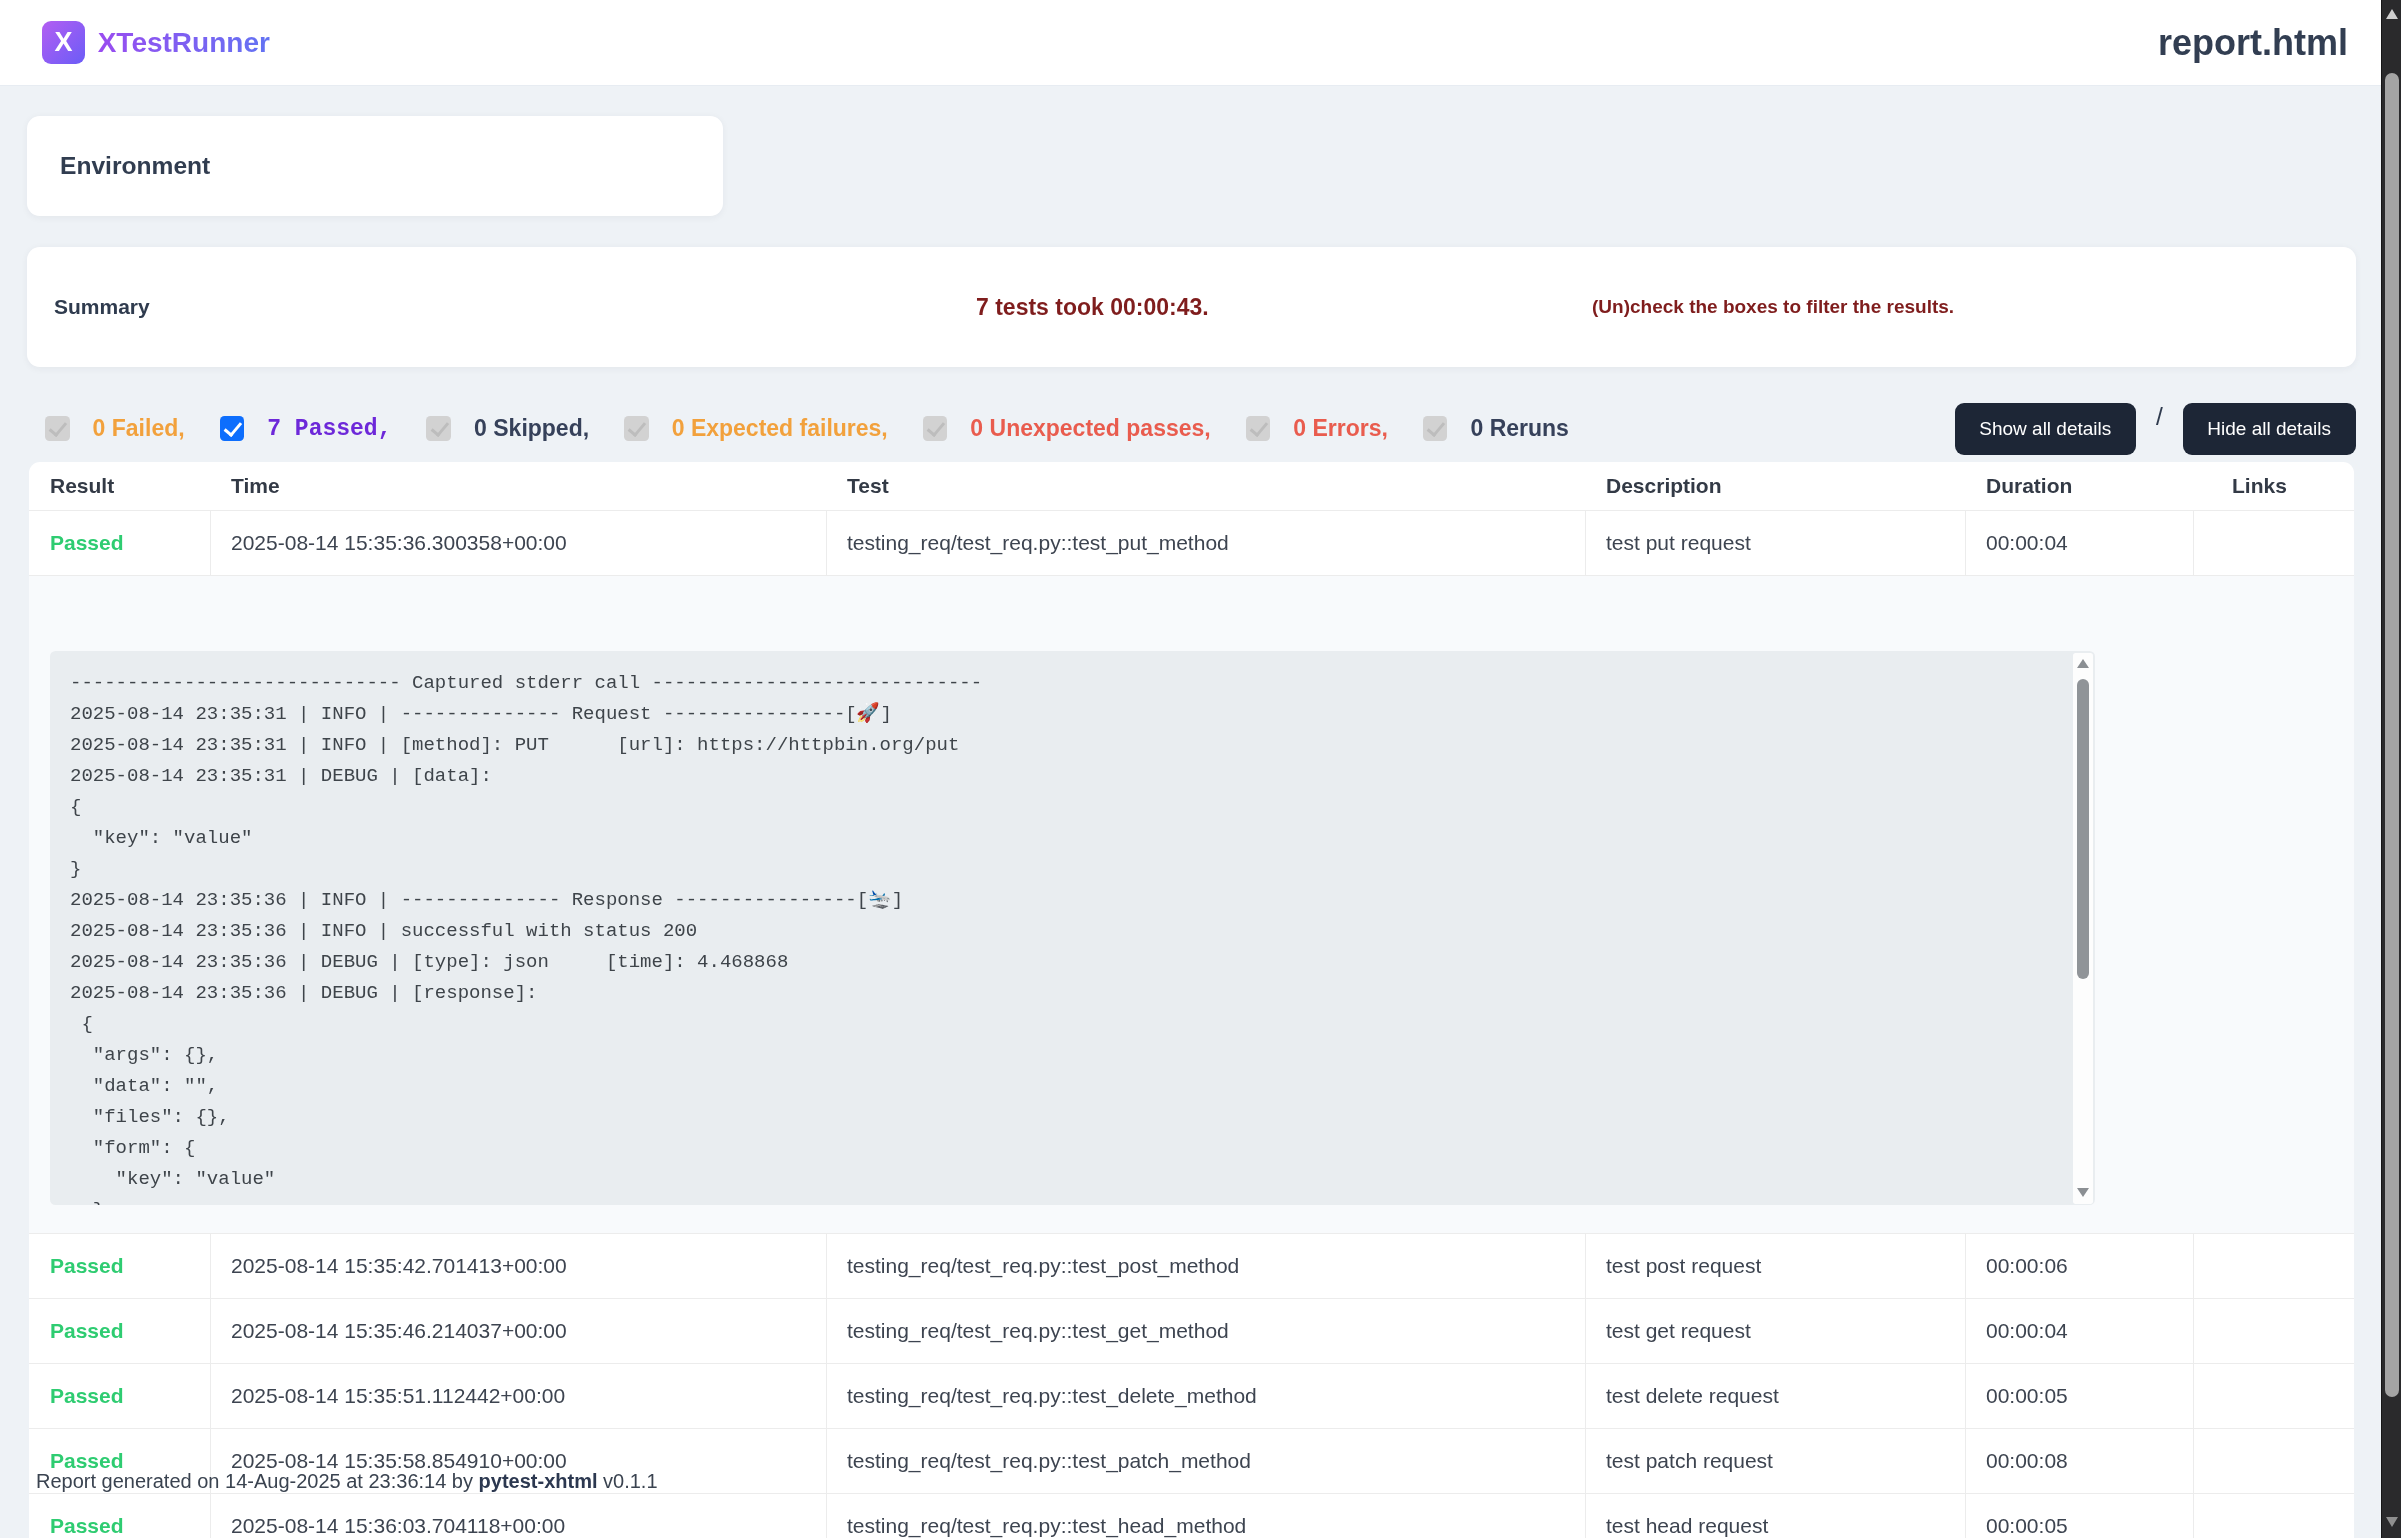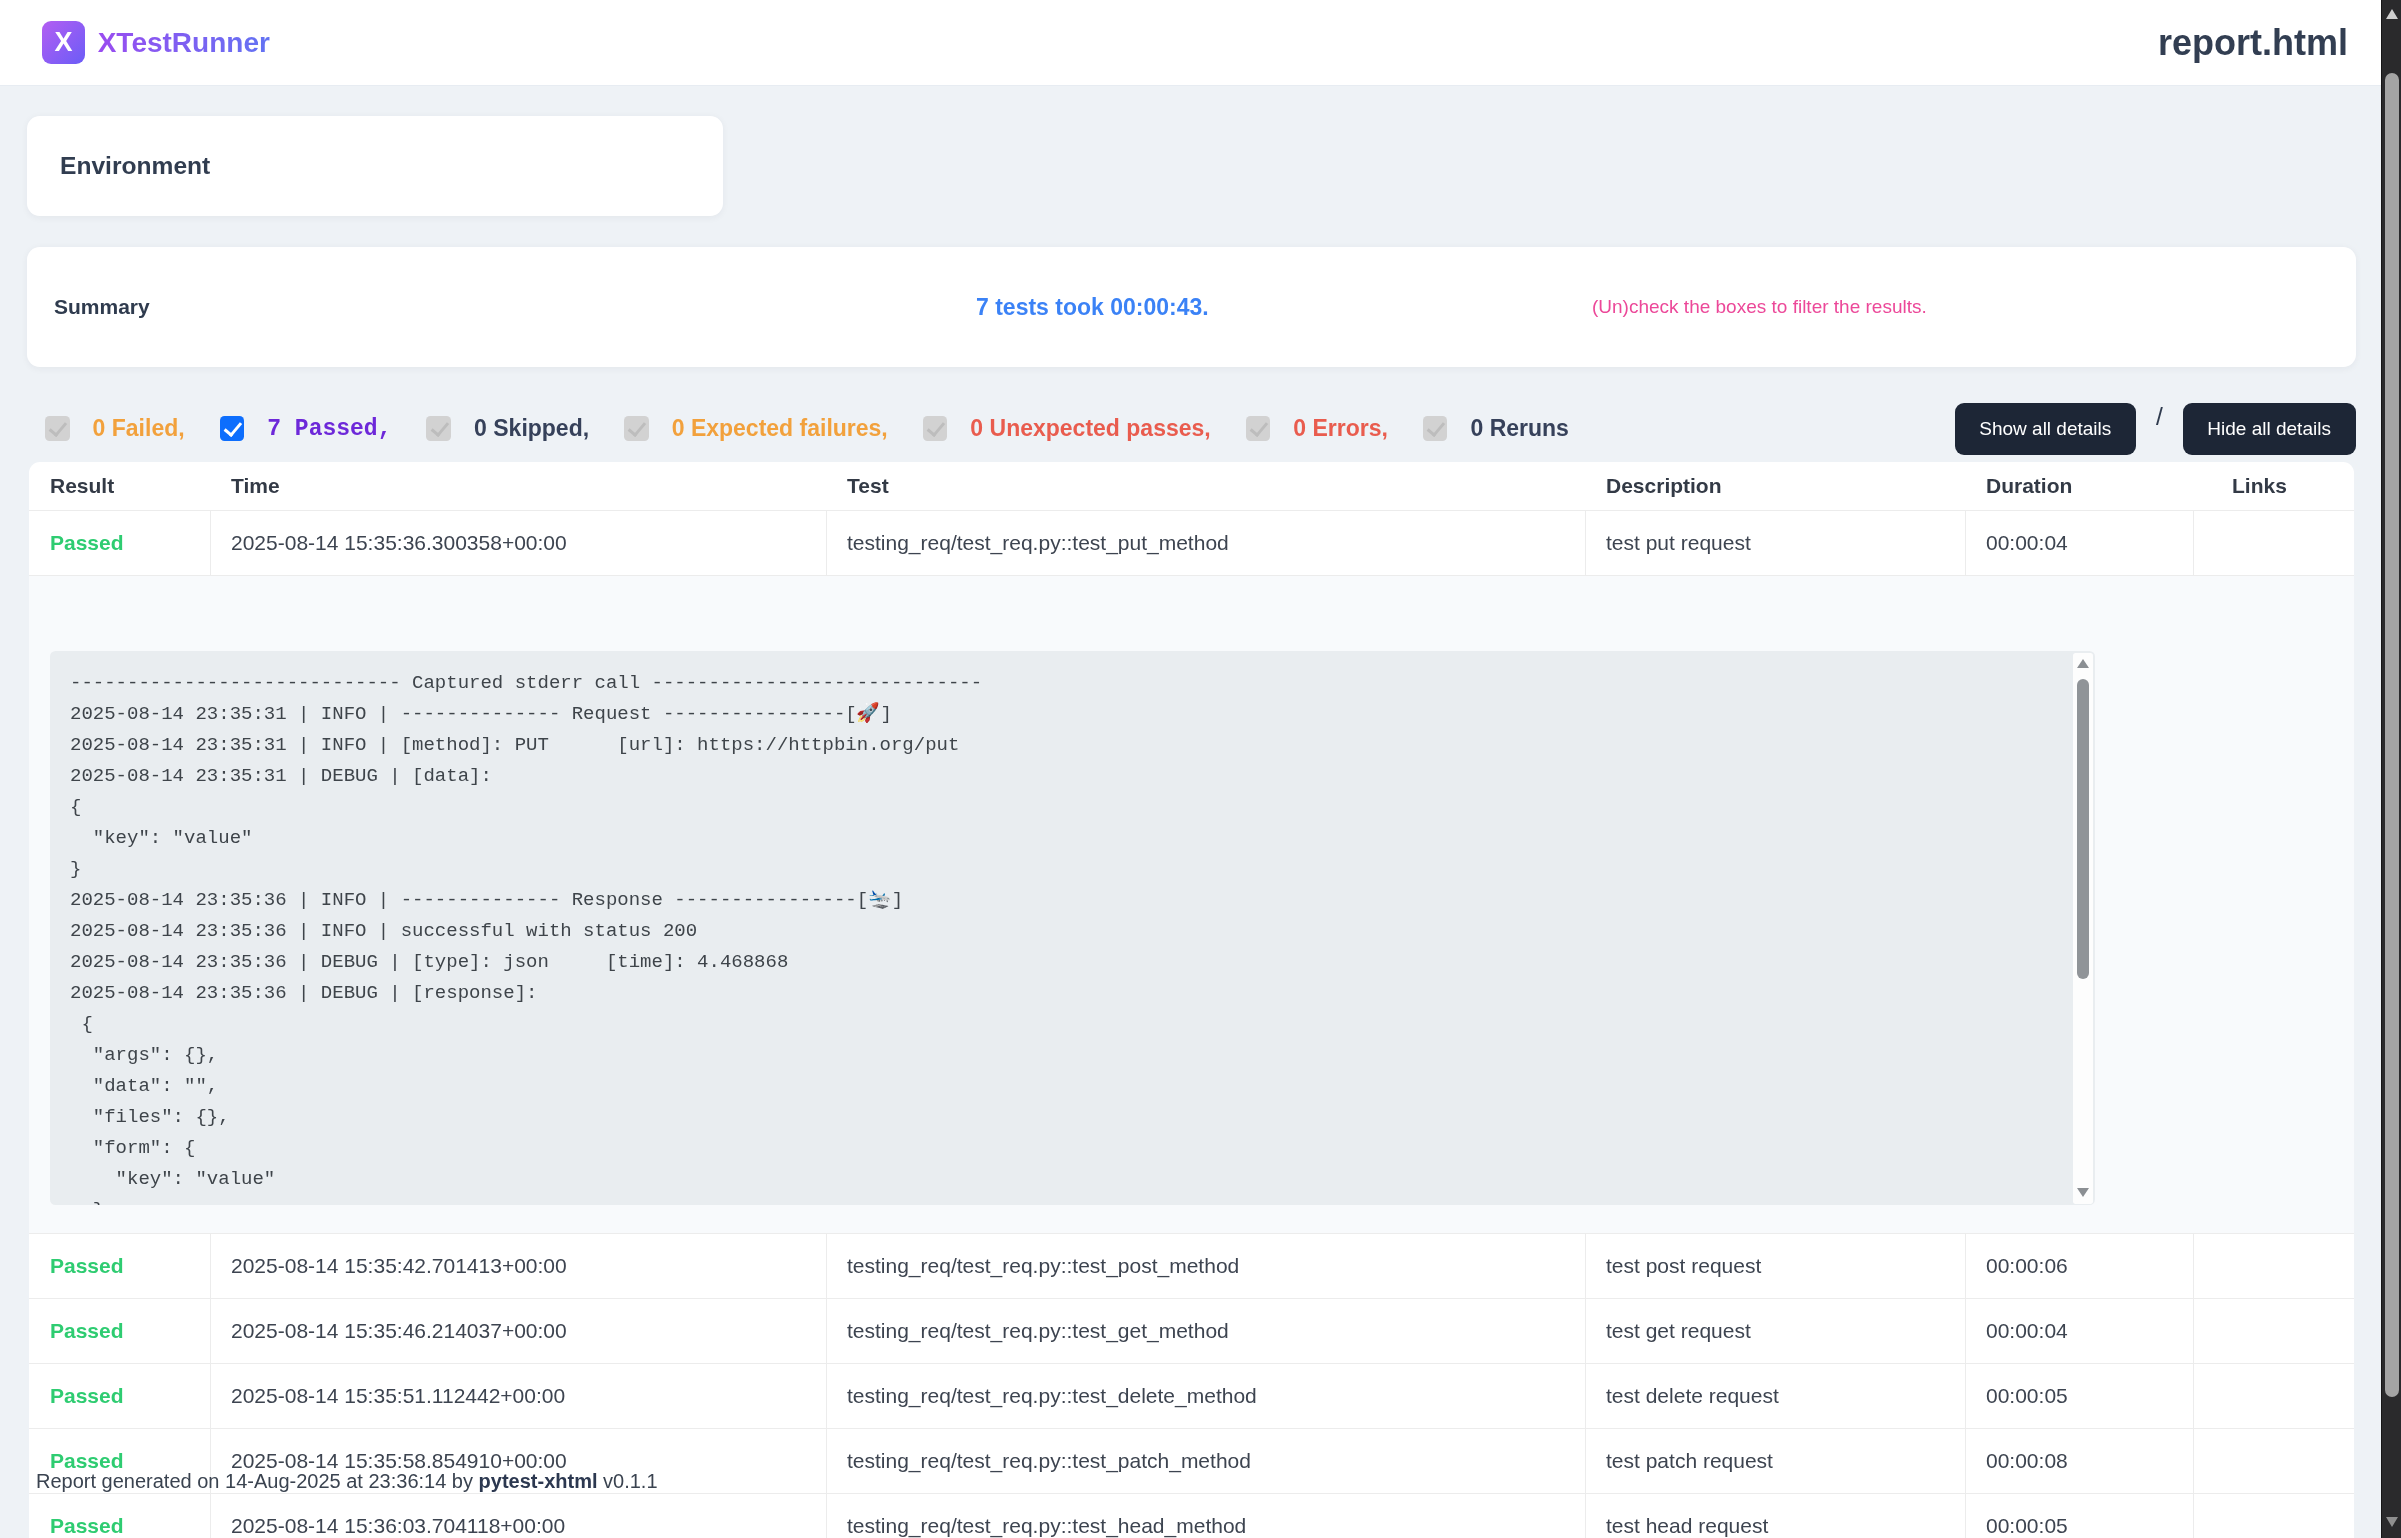--- a/index.html
+++ b/index.html
@@ -40,25 +40,25 @@
     display:flex;align-items:center;padding-left:33px;
   }
   .env-title{font-size:24.6px;font-weight:600;color:#313d50;}
   .summary-card{
     position:relative;margin:31px 25.5px 0 27px;height:120px;
     display:flex;align-items:center;
   }
   .summary-title{font-size:21px;font-weight:700;color:#2f3b4e;margin-left:27px;}
   .summary-center{
     position:absolute;left:949px;top:50%;transform:translateY(-50%);
-    font-size:23px;font-weight:700;color:#3b82f6;
+    font-size:23px;font-weight:700;color:#7f1d1d;
   }
   .summary-hint{
     position:absolute;left:1565px;top:50%;transform:translateY(-50%);
-    font-size:19px;color:#ec4899;font-weight:400;
+    font-size:19px;color:#7f1d1d;font-weight:700;
   }
 
   
   .filter-row{display:flex;align-items:center;margin:35px 25.5px 0 45px;height:53px;}
   .filter-items{display:flex;align-items:center;gap:35px;}
   .filter-item{display:flex;align-items:center;gap:23px;font-size:23px;font-weight:600;cursor:default;}
   .cb{width:24.6px;height:24.6px;border-radius:4.5px;position:relative;display:inline-block;flex:0 0 24.6px;}
   .cb::after{
     content:"";position:absolute;left:8.2px;top:2.7px;width:7.3px;height:13.6px;
     border:solid #fff;border-width:0 3.6px 3.6px 0;transform:rotate(40deg);

